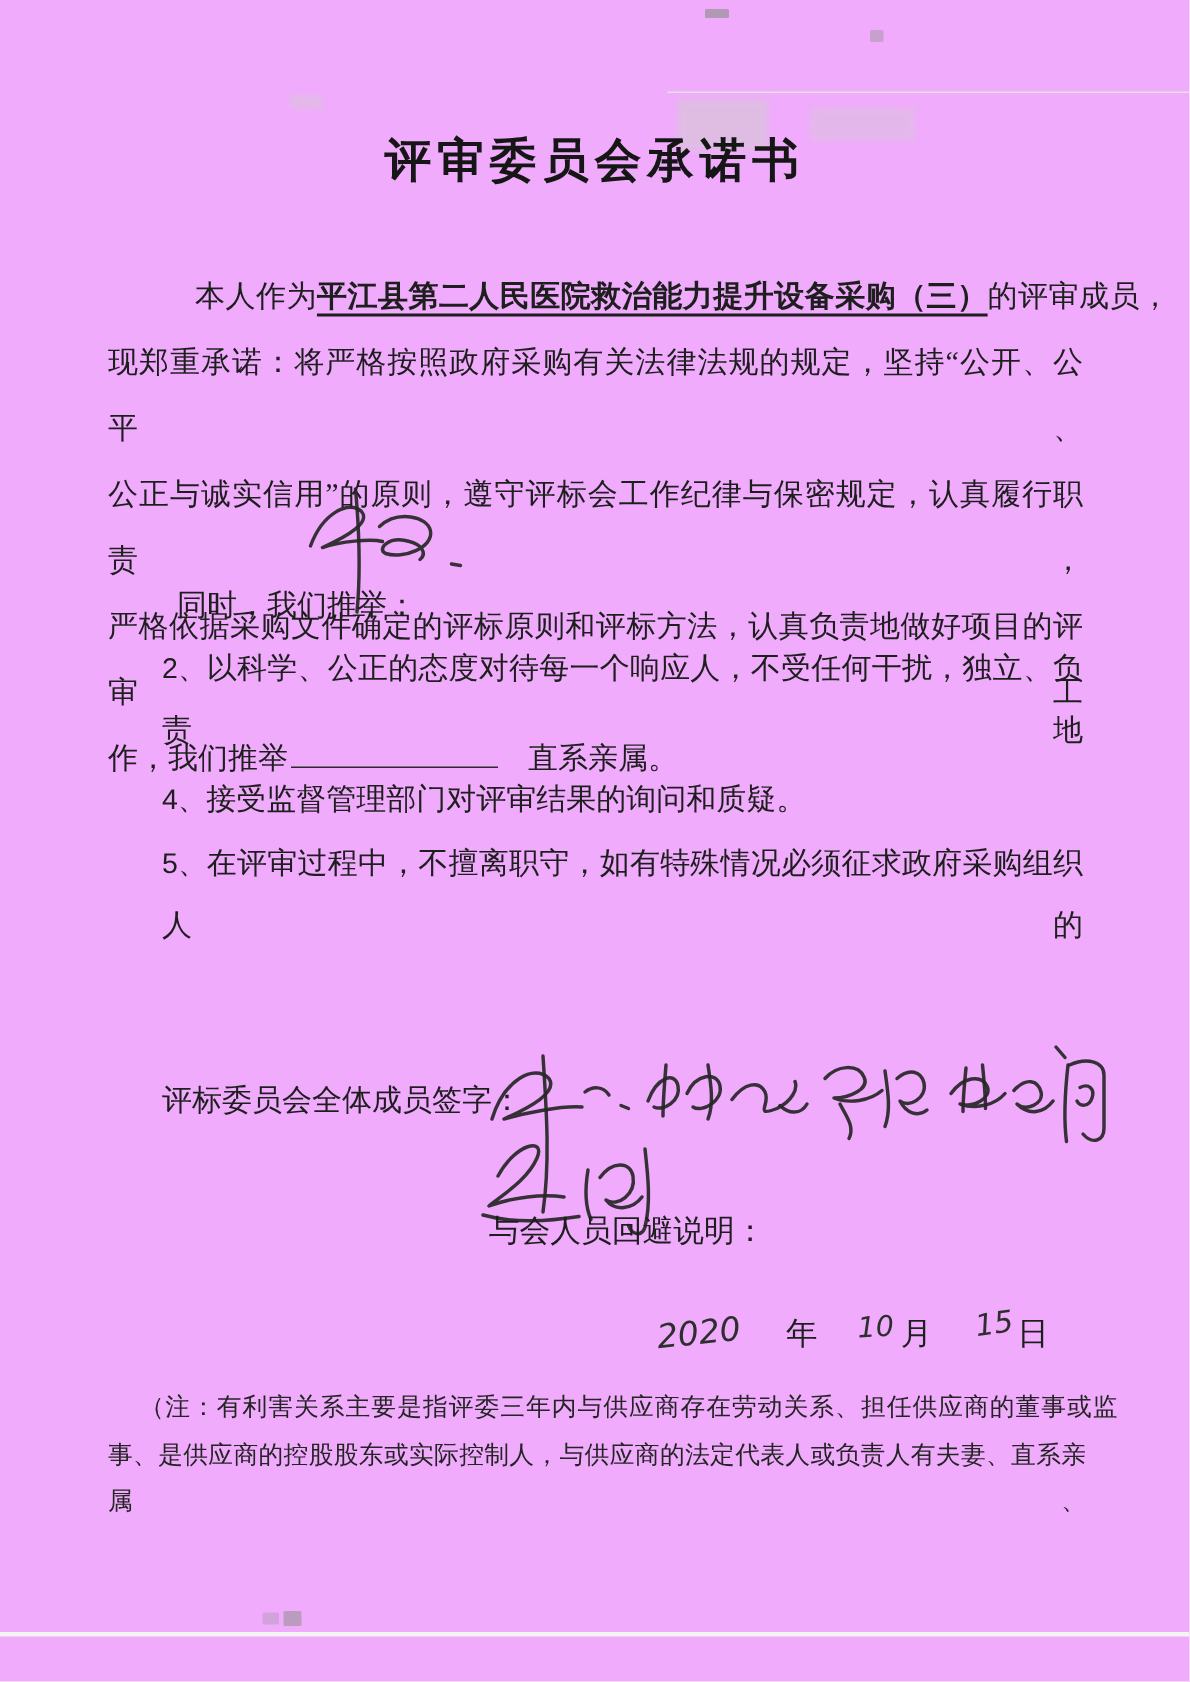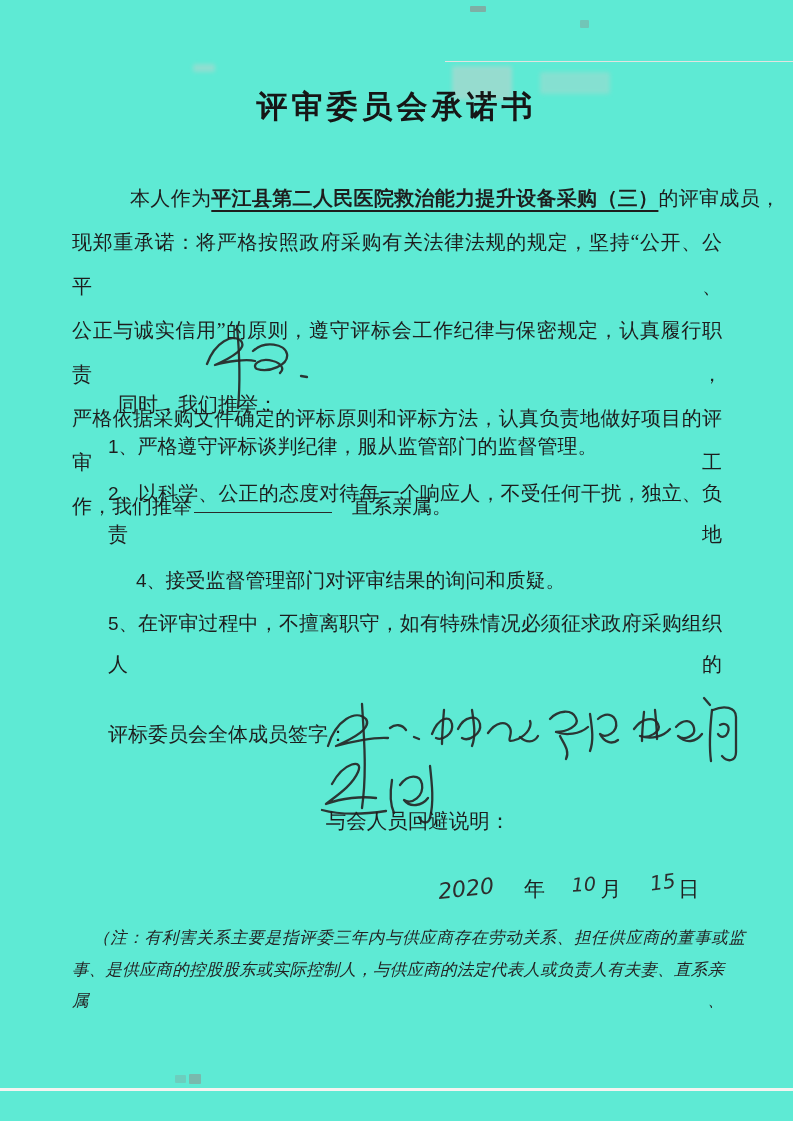--- a/index.html
+++ b/index.html
@@ -1,19 +1,19 @@
 <!DOCTYPE html>
 <html><head>
 <meta charset="utf-8">
 <style>
   html,body{margin:0;padding:0;background:#ffffff;}
   .page{
     position:relative;
     width:793px;height:1121px;
-    background:#5eead4;
+    background:#f0abfc;
     overflow:hidden;
     font-family:"Liberation Serif","DejaVu Serif",serif;
     color:#1c1c1c;
   }
   
   .artifact{position:absolute;pointer-events:none;}
   .a-scanline{height:1px;background:#e3e3e0;}
   .a-smudge{background:#cfcfcc;filter:blur(2px);opacity:.5;border-radius:2px;}
   .a-speck{background:#8f8f8c;opacity:.65;border-radius:1px;}
   .a-band{background:#f4f4f1;}
@@ -39,21 +39,21 @@
   .hw{
     font-family:"DejaVu Sans",sans-serif;
     font-style:italic;color:#2e2e2e;
     display:inline-block;
   }
   .date-row{position:absolute;left:438px;top:872px;font-size:21px;line-height:34px;white-space:nowrap;}
   .date-row .lbl{font-size:21px;color:#1e1e1e;}
   .sig-ink{position:absolute;pointer-events:none;}
   .sig-ink path{fill:none;stroke:#262626;stroke-width:2.3;stroke-linecap:round;stroke-linejoin:round;opacity:.92;}
   .note-blk{position:absolute;left:72px;top:922px;width:652px;font-size:16.5px;line-height:31.5px;color:#242424;}
-  .note-blk .line{width:100%;font-style:italic;}
+  .note-blk .line{width:100%;}
   .note-indent{padding-left:21px;}
 </style>
 </head>
 <body>
 
 <div class="page">
 
   <div class="artifact a-scanline" style="left:445px;top:61px;width:348px;"></div>
   <div class="artifact a-smudge" style="left:452px;top:66px;width:60px;height:34px;"></div>
   <div class="artifact a-smudge" style="left:540px;top:72px;width:70px;height:22px;opacity:.35;"></div>
@@ -77,25 +77,24 @@
   <svg class="sig-ink" style="left:193px;top:320px;" width="120" height="92" viewBox="0 0 120 92">
     <path d="M14,44 C22,22 40,13 48,21 C54,28 40,37 22,45 C34,41 54,39 62,41"></path>
     <path d="M44,6 C46,28 48,56 45,88"></path>
     <path d="M60,31 C72,20 92,24 94,34 C96,45 76,53 64,49 C58,46 66,37 80,41 C88,43 92,49 87,53"></path>
     <path d="M108,56 l6,1"></path>
   </svg>
 
   <div class="blk" style="left:118px;top:384px;width:620px;line-height:40px;">同时，我们推举：</div>
 
   <div class="blk items" style="left:108px;top:426px;width:614px;">
-    <div class="line" style="margin-bottom:6px;"><span class="num">1、</span><span>严格遵守评标谈判纪律，服从监管部门的监督管理。</span></div>
     <div style="margin-bottom:6px;">
       <div class="line jl"><span class="num">2、</span><span>以科学、公正的态度对待每一个响应人，不受任何干扰，独立、负责地</span></div>
     </div>
-    <div class="line" style="margin-bottom:2px;margin-left:28px;"><span class="num">4、</span><span>接受监督管理部门对评审结果的询问和质疑。</span></div>
+    <div class="line" style="margin-bottom:2px;"><span class="num">4、</span><span>接受监督管理部门对评审结果的询问和质疑。</span></div>
     <div>
       <div class="line jl"><span class="num">5、</span><span>在评审过程中，不擅离职守，如有特殊情况必须征求政府采购组织人的</span></div>
     </div>
   </div>
 
   <div class="blk" style="left:108px;top:714px;width:620px;line-height:40px;">评标委员会全体成员签字：</div>
 
   <svg class="sig-ink" style="left:292px;top:688px;" width="456" height="150" viewBox="0 0 456 150">
 
     <path d="M36,58 C44,32 64,21 74,31 C80,40 62,50 44,58 C58,54 82,49 96,50"></path>

